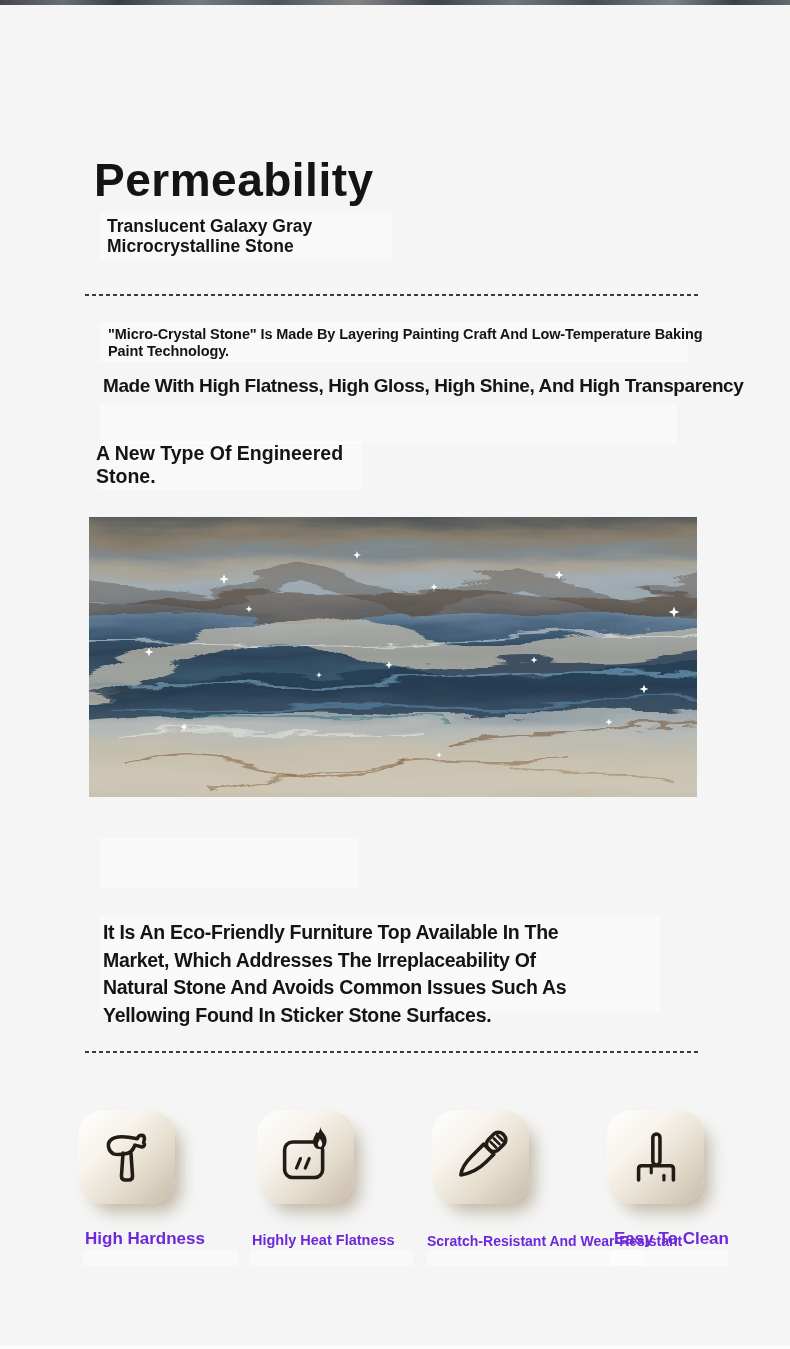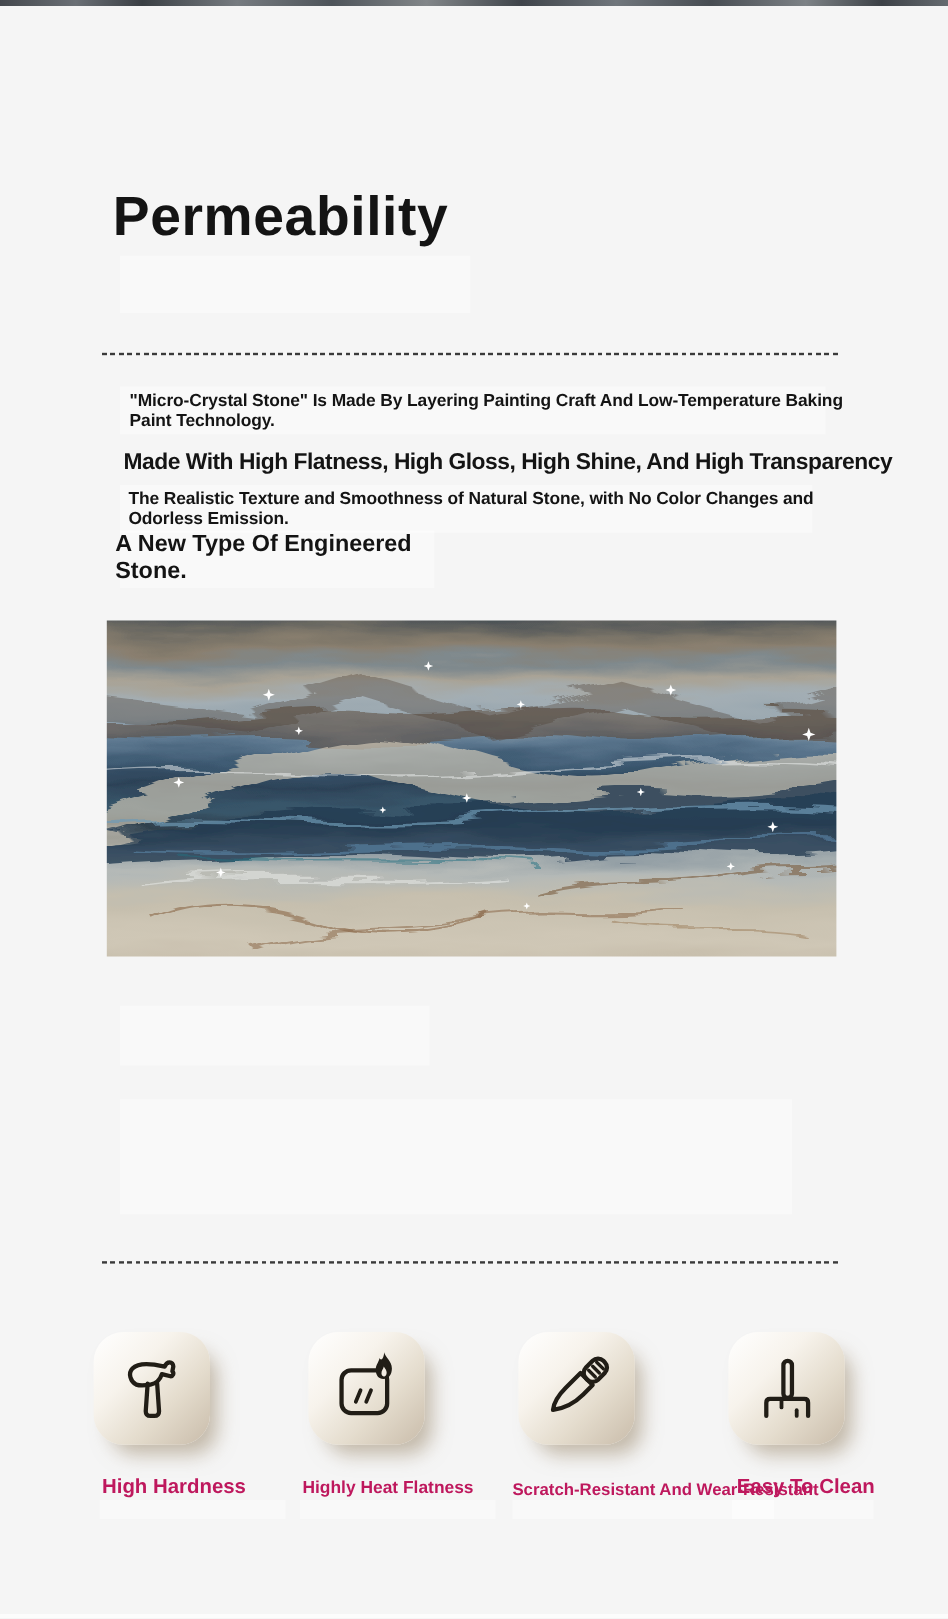--- a/index.html
+++ b/index.html
@@ -35,21 +35,21 @@
   .figure svg{display:block;width:608px;height:280px;}
   .select-title{left:107px;top:840px;font-size:17.5px;font-weight:700;line-height:19.5px;}
   .desc{left:103px;top:919px;font-size:19.5px;font-weight:700;line-height:27.5px;letter-spacing:-.3px;width:600px;}
   .tile{
     top:1110px;width:97px;height:94px;border-radius:25px;
     background:linear-gradient(135deg,#ffffff 0%,#f7f3ec 35%,#e4dccd 65%,#c9bcaa 100%);
     box-shadow:10px 12px 16px -4px rgba(153,134,105,0.55);
     display:flex;align-items:center;justify-content:center;
   }
   .tile svg{display:block;}
-  .feat-label{font-weight:700;color:#be185d;white-space:nowrap;}
+  .feat-label{font-weight:700;color:#6d28d9;white-space:nowrap;}
   .bottom-band{left:0;top:1345px;width:790px;height:4px;background:#fcfcfc;}
 </style>
 </head>
 <body>
 
 <div class="page">
 
   <div class="abs top-strip"></div>
 
   <div class="abs white-box" style="left:100px;top:213px;width:292px;height:48px;"></div>
@@ -57,28 +57,28 @@
   <div class="abs white-box" style="left:100px;top:404px;width:577px;height:40px;"></div>
   <div class="abs white-box" style="left:100px;top:442px;width:262px;height:48px;"></div>
   <div class="abs white-box" style="left:100px;top:838px;width:258px;height:50px;"></div>
   <div class="abs white-box" style="left:100px;top:916px;width:560px;height:96px;"></div>
   <div class="abs white-box" style="left:83px;top:1250px;width:155px;height:16px;"></div>
   <div class="abs white-box" style="left:250px;top:1250px;width:163px;height:16px;"></div>
   <div class="abs white-box" style="left:427px;top:1250px;width:218px;height:16px;"></div>
   <div class="abs white-box" style="left:610px;top:1250px;width:118px;height:16px;"></div>
 
   <div class="abs title">Permeability</div>
+  <div class="abs subtitle ml">Translucent Galaxy Gray
+Microcrystalline Stone</div>
 
   <div class="abs divider" style="top:294px;"></div>
 
   <div class="abs craft ml">"Micro-Crystal Stone" Is Made By Layering Painting Craft And Low-Temperature Baking
 Paint Technology.</div>
   <div class="abs headline">Made With High Flatness, High Gloss, High Shine, And High Transparency</div>
-  <div class="abs texture ml">The Realistic Texture and Smoothness of Natural Stone, with No Color Changes and
-Odorless Emission.</div>
   <div class="abs newtype ml">A New Type Of Engineered
 Stone.</div>
 
   <div class="abs figure">
     <svg viewBox="0 0 608 280" preserveAspectRatio="none">
       <defs>
         <linearGradient id="mg" x1="0" y1="0" x2="0" y2="1">
           <stop offset="0" stop-color="#5a6065"></stop>
           <stop offset="0.05" stop-color="#4c5256"></stop>
           <stop offset="0.10" stop-color="#7a7468"></stop>
@@ -130,20 +130,24 @@
       <use href="#sp" transform="translate(445,143) scale(0.7)"></use>
       <use href="#sp" transform="translate(555,172) scale(0.9)"></use>
       <use href="#sp" transform="translate(95,210) scale(0.8)"></use>
       <use href="#sp" transform="translate(230,158) scale(0.6)"></use>
       <use href="#sp" transform="translate(520,205) scale(0.7)"></use>
       <use href="#sp" transform="translate(350,238) scale(0.6)"></use>
       <use href="#sp" transform="translate(160,92) scale(0.7)"></use>
     </svg>
   </div>
 
+  <div class="abs desc ml">It Is An Eco-Friendly Furniture Top Available In The
+Market, Which Addresses The Irreplaceability Of
+Natural Stone And Avoids Common Issues Such As
+Yellowing Found In Sticker Stone Surfaces.</div>
 
   <div class="abs divider" style="top:1051px;"></div>
 
   <div class="abs tile" style="left:78px;">
     <svg width="76" height="76" viewBox="0 0 96 96" fill="none" stroke="#211d16" stroke-width="4.5" stroke-linecap="round" stroke-linejoin="round">
       <path d="M31,44 C25,41 22,32 27,27 C33,21 43,22 50,23 L61,25 C63,19 70,19 70,25 L69,30 C71,32 70,36 66,35 L58,33 C56,39 52,43 46,44 C40,45 34,45 31,44 Z"></path>
       <path d="M43,43 L41,72 Q41,77 46,77 L50,77 Q55,77 55,72 L53,43"></path>
     </svg>
   </div>
   <div class="abs tile" style="left:257px;">

